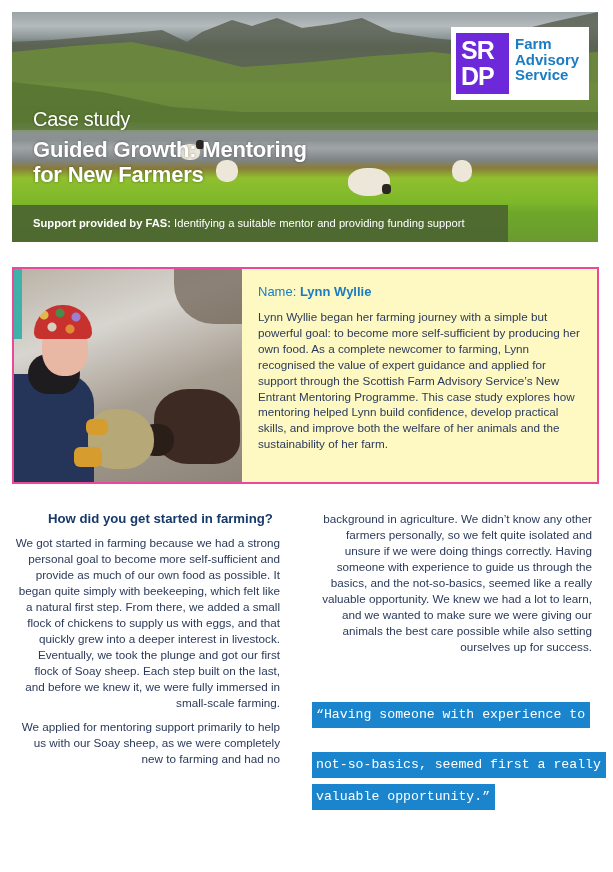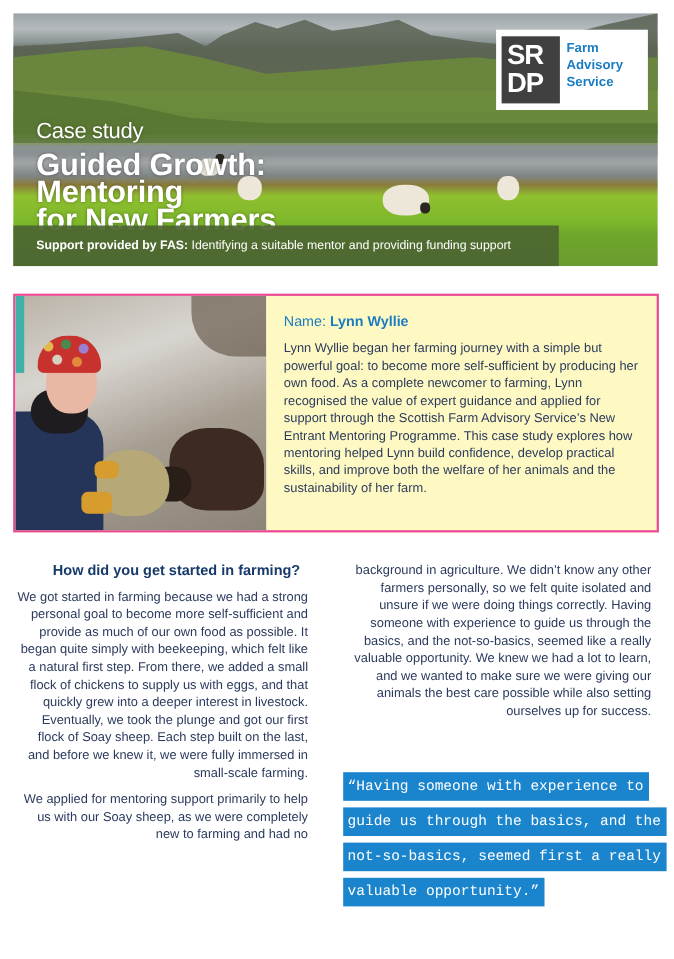--- a/index.html
+++ b/index.html
@@ -16,34 +16,34 @@
         #5d6b55 34px, #6b7a56 48px, #6f8b3e 62px,
         #7d9a3f 80px, #5f7d34 96px, #6c8e3a 108px,
         #8c9a7c 122px, #8f9495 128px, #a0a4a6 136px, #7f8587 148px,
         #8a7b3a 156px, #8fbf2f 166px, #7db82a 190px, #6ea82a 200px, #6a9a30 230px);
   }
   .mountains { position: absolute; left: 0; top: 0; width: 586px; height: 130px; }
   .sheep { position: absolute; background: #ece7d8; border-radius: 45%; }
   .sheep-head { position: absolute; background: #2a2622; border-radius: 40%; }
   .hero-kicker { position: absolute; left: 21px; top: 96px; font-size: 20px; color: #ffffff;
     letter-spacing: -0.3px; text-shadow: 0 0 3px rgba(0,0,0,0.35); }
-  .hero-title { position: absolute; left: 21px; top: 125px; font-size: 28px; font-weight: bold;
+  .hero-title { position: absolute; left: 21px; top: 125px; font-size: 22px; font-weight: bold;
     color: #ffffff; line-height: 25px; letter-spacing: -0.2px; text-shadow: 0 0 3px rgba(0,0,0,0.4); width: 340px; }
   .support-band { position: absolute; left: 0; top: 193px; width: 496px; height: 37px;
     background: rgba(76,102,48,0.93); }
   .support-text { position: absolute; left: 21px; top: 12px; font-size: 11.2px; color: #ffffff; white-space: nowrap; }
   .support-text b { font-weight: bold; }
 
   
   .logo { position: absolute; left: 439px; top: 15px; width: 138px; height: 73px; background: #ffffff; }
-  .logo-mark { position: absolute; left: 5px; top: 6px; width: 53px; height: 61px; background: #404040;
+  .logo-mark { position: absolute; left: 5px; top: 6px; width: 53px; height: 61px; background: #6d28d9;
     color: #ffffff; font-weight: bold; font-size: 25px; line-height: 25px; letter-spacing: -1px; }
   .logo-mark .row1 { position: absolute; left: 5px; top: 5px; }
   .logo-mark .row2 { position: absolute; left: 5px; top: 31px; }
-  .logo-text { position: absolute; left: 64px; top: 9px; font-size: 12px; font-weight: bold; line-height: 15.5px; color: #1a7cc2; }
+  .logo-text { position: absolute; left: 64px; top: 9px; font-size: 15px; font-weight: bold; line-height: 15.5px; color: #1a7cc2; }
   .logo-text span { display: block; }
 
   
   .profile { position: absolute; left: 12px; top: 267px; width: 583px; height: 213px;
     border: 2px solid #ec4899; background: #fef9c3; }
   .profile-photo { position: absolute; left: 0; top: 0; width: 228px; height: 213px; overflow: hidden;
     background: linear-gradient(160deg, #b9b2a6 0%, #d8d5d0 30%, #a79e92 60%, #8c8478 100%); }
   .pp-teal { position: absolute; left: 0; top: 0; width: 8px; height: 70px; background: #3fb1a8; }
   .pp-brush { position: absolute; left: 160px; top: 0; width: 68px; height: 55px; background: #6b5e50; opacity: 0.7; border-radius: 0 0 0 40px; }
   .pp-jacket { position: absolute; left: 0; top: 105px; width: 80px; height: 108px; background: #25355a; border-radius: 0 30px 0 0; }
@@ -141,16 +141,16 @@
   <p class="para">We got started in farming because we had a strong personal goal to become more self-sufficient and provide as much of our own food as possible. It began quite simply with beekeeping, which felt like a natural first step. From there, we added a small flock of chickens to supply us with eggs, and that quickly grew into a deeper interest in livestock. Eventually, we took the plunge and got our first flock of Soay sheep. Each step built on the last, and before we knew it, we were fully immersed in small-scale farming.</p>
   <p class="para">We applied for mentoring support primarily to help us with our Soay sheep, as we were completely new to farming and had no</p>
 </div>
 
 <div class="col col-right">
   <p class="para">background in agriculture. We didn’t know any other farmers personally, so we felt quite isolated and unsure if we were doing things correctly. Having someone with experience to guide us through the basics, and the not-so-basics, seemed like a really valuable opportunity. We knew we had a lot to learn, and we wanted to make sure we were giving our animals the best care possible while also setting ourselves up for success.</p>
 </div>
 
 <div class="pullquote">
   <span class="pq-line">“Having someone with experience to</span><br>
-  <span class="pq-line">guide us through the basics, and the</span><br>
+  <br>
   <span class="pq-line">not-so-basics, seemed first a really</span><br>
   <span class="pq-line">valuable opportunity.”</span>
 </div>
 
 </body></html>

